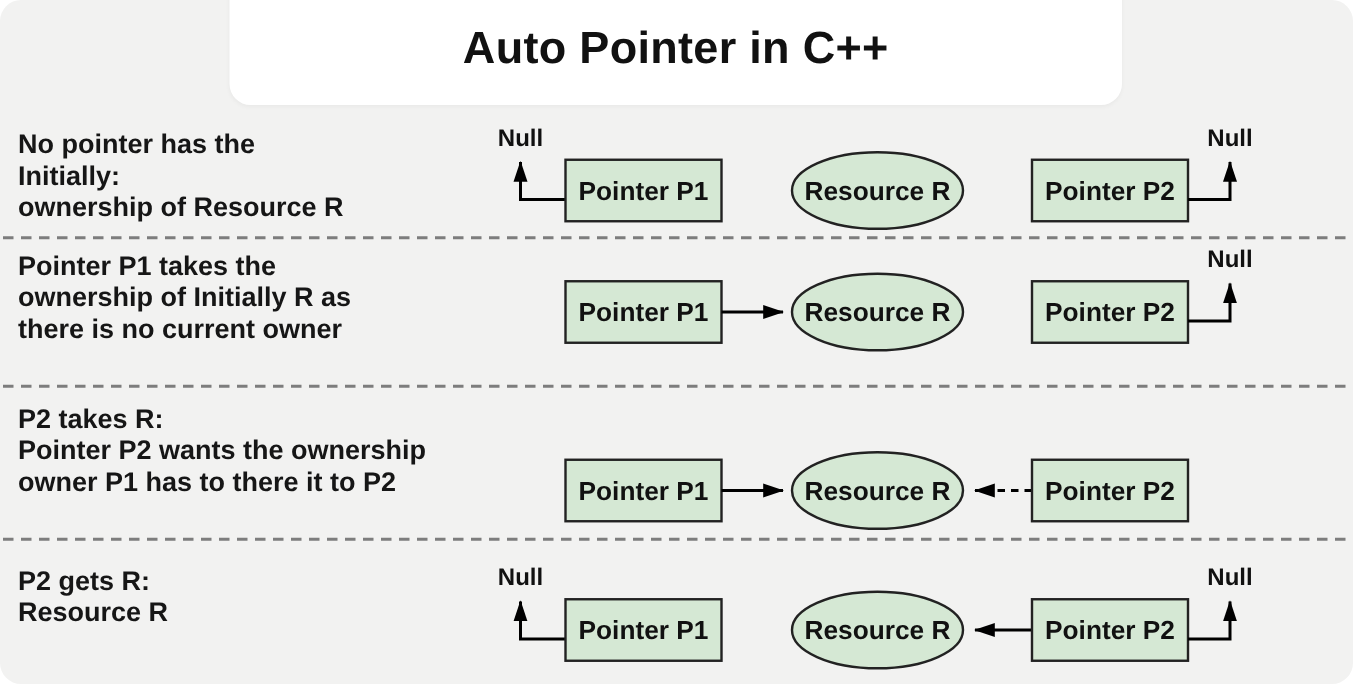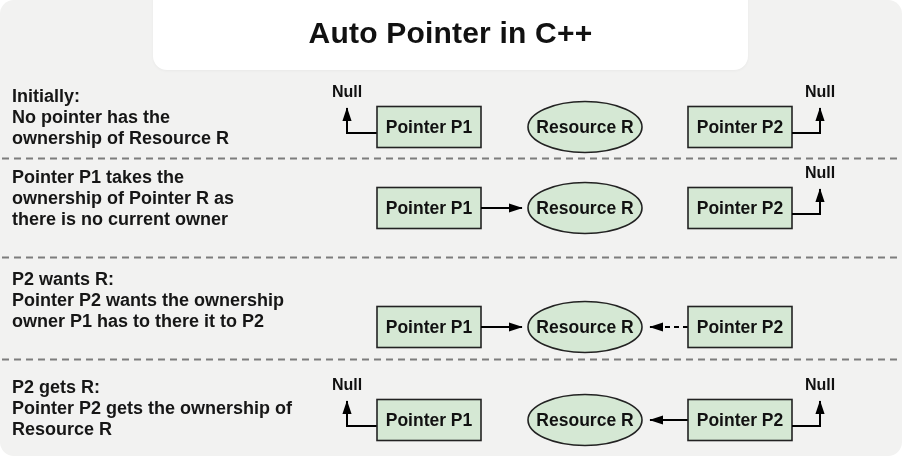--- a/index.html
+++ b/index.html
@@ -42,40 +42,39 @@
 </head>
 <body>
 
 <div class="screen">
 
   <div class="title-card">
     <h1>Auto Pointer in C++</h1>
   </div>
 
   <div class="row-text" style="top:86px">
+    <div>No pointer has the</div>
     <div>Initially:</div>
-    <div>No pointer has the</div>
     <div>ownership of Resource R</div>
   </div>
 
   <div class="row-text" style="top:167px">
     <div>Pointer P1 takes the</div>
-    <div>ownership of Pointer R as</div>
+    <div>ownership of Initially R as</div>
     <div>there is no current owner</div>
   </div>
 
   <div class="row-text" style="top:269px">
-    <div>P2 wants R:</div>
+    <div>P2 takes R:</div>
     <div>Pointer P2 wants the ownership</div>
     <div>owner P1 has to there it to P2</div>
   </div>
 
   <div class="row-text" style="top:377px">
     <div>P2 gets R:</div>
-    <div>Pointer P2 gets the ownership of</div>
     <div>Resource R</div>
   </div>
 
   <svg class="diagram" width="902" height="460" viewBox="0 0 902 460">
     <defs>
       <marker id="ah" viewBox="0 0 9 6" markerWidth="7" markerHeight="6" refX="8.5" refY="3" orient="auto" markerUnits="strokeWidth">
         <path d="M0,0 L9,3 L0,6 z" fill="#000"></path>
       </marker>
     </defs>
 

